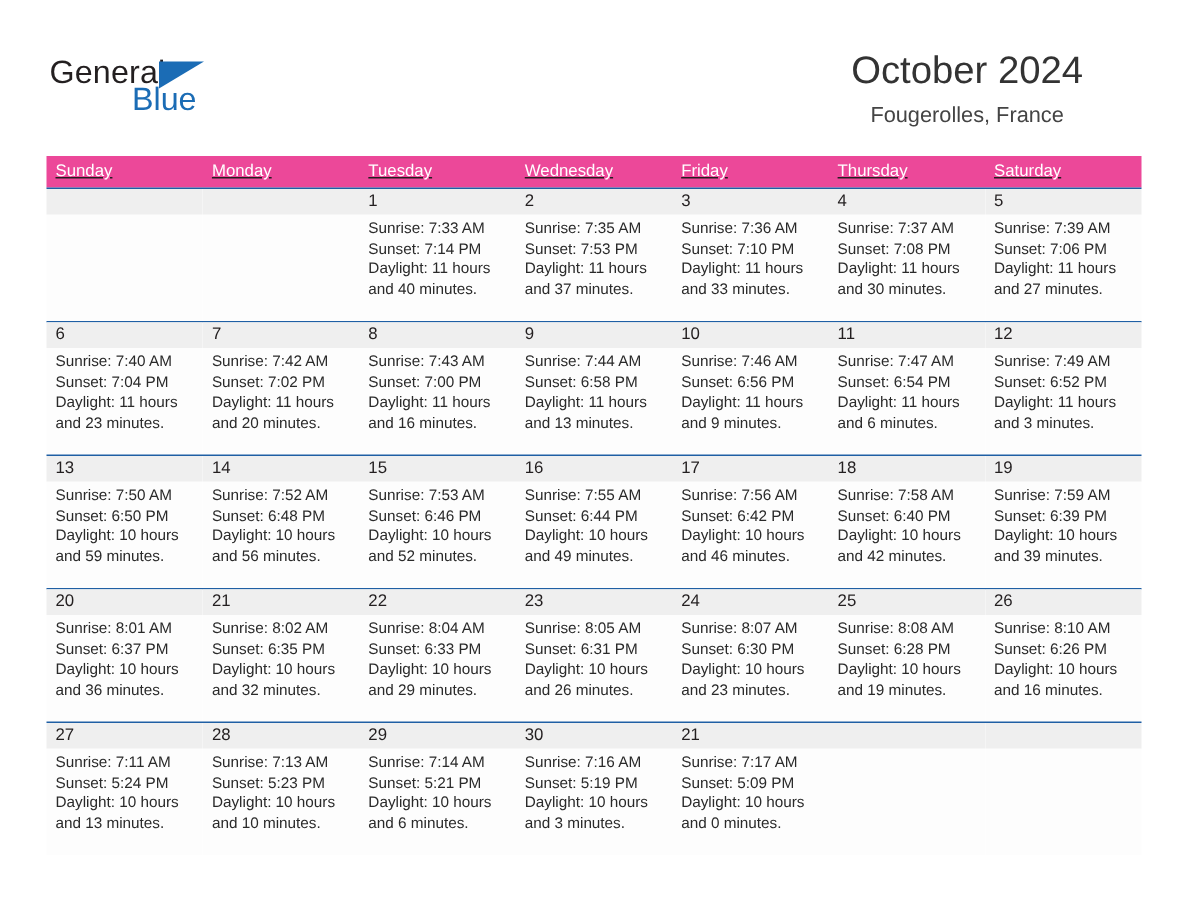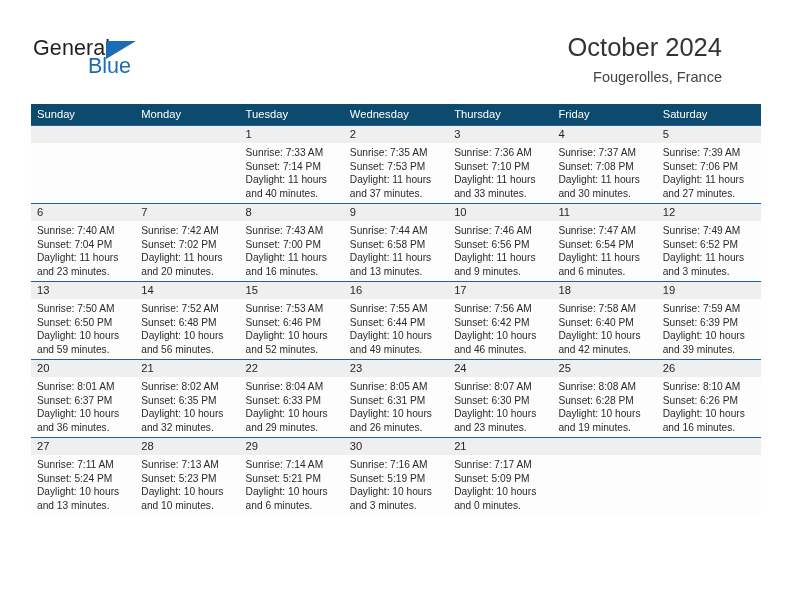--- a/index.html
+++ b/index.html
@@ -62,21 +62,21 @@
     top: 18px;
     font-size: 21.5px;
     color: #1b6cb5;
     font-family: "Liberation Sans", sans-serif;
   }
 
   .title-block {
     position: absolute;
     right: 38px;
     top: 32px;
-    text-align: right;
+    text-align: center;
   }
   .cal-title {
     font-size: 25.5px;
     color: #333333;
     font-weight: normal;
     line-height: 30px;
     white-space: nowrap;
   }
   .cal-subtitle {
     margin-top: 6px;
@@ -89,22 +89,23 @@
   
   .calendar {
     position: absolute;
     left: 31px;
     top: 104px;
     width: 730px;
   }
 
   .weekday-row {
     display: flex;
-    background: #0c4a6e;
+    background: #ec4899;
     height: 21px;
+    text-decoration: underline;
   }
   .weekday-cell {
     flex: 1 1 0;
     color: #ffffff;
     font-size: 11.2px;
     line-height: 21px;
     padding-left: 6px;
     box-sizing: border-box;
     white-space: nowrap;
     overflow: hidden;
@@ -132,21 +133,21 @@
     font-size: 11.2px;
     line-height: 17px;
     padding-left: 6px;
     color: #231f20;
     box-sizing: border-box;
     overflow: hidden;
     white-space: nowrap;
   }
   .day-body {
     padding: 3px 6px 0 6px;
-    height: 60px;
+    height: 71px;
     box-sizing: border-box;
     overflow: hidden;
   }
   .day-line {
     font-size: 10.2px;
     line-height: 13.6px;
     color: #2a2a2a;
     white-space: nowrap;
   }
   .empty .day-body { }
@@ -171,22 +172,22 @@
 
   </div>
 
   <div class="calendar">
 
     <div class="weekday-row">
       <div class="weekday-cell">Sunday</div>
       <div class="weekday-cell">Monday</div>
       <div class="weekday-cell">Tuesday</div>
       <div class="weekday-cell">Wednesday</div>
+      <div class="weekday-cell">Friday</div>
       <div class="weekday-cell">Thursday</div>
-      <div class="weekday-cell">Friday</div>
       <div class="weekday-cell">Saturday</div>
     </div>
 
     <div class="week-row">
       <div class="week-inner">
         <div class="day-cell empty">
           <div class="day-number-band"></div>
           <div class="day-body">
             <div class="day-line"></div>
             <div class="day-line"></div>

